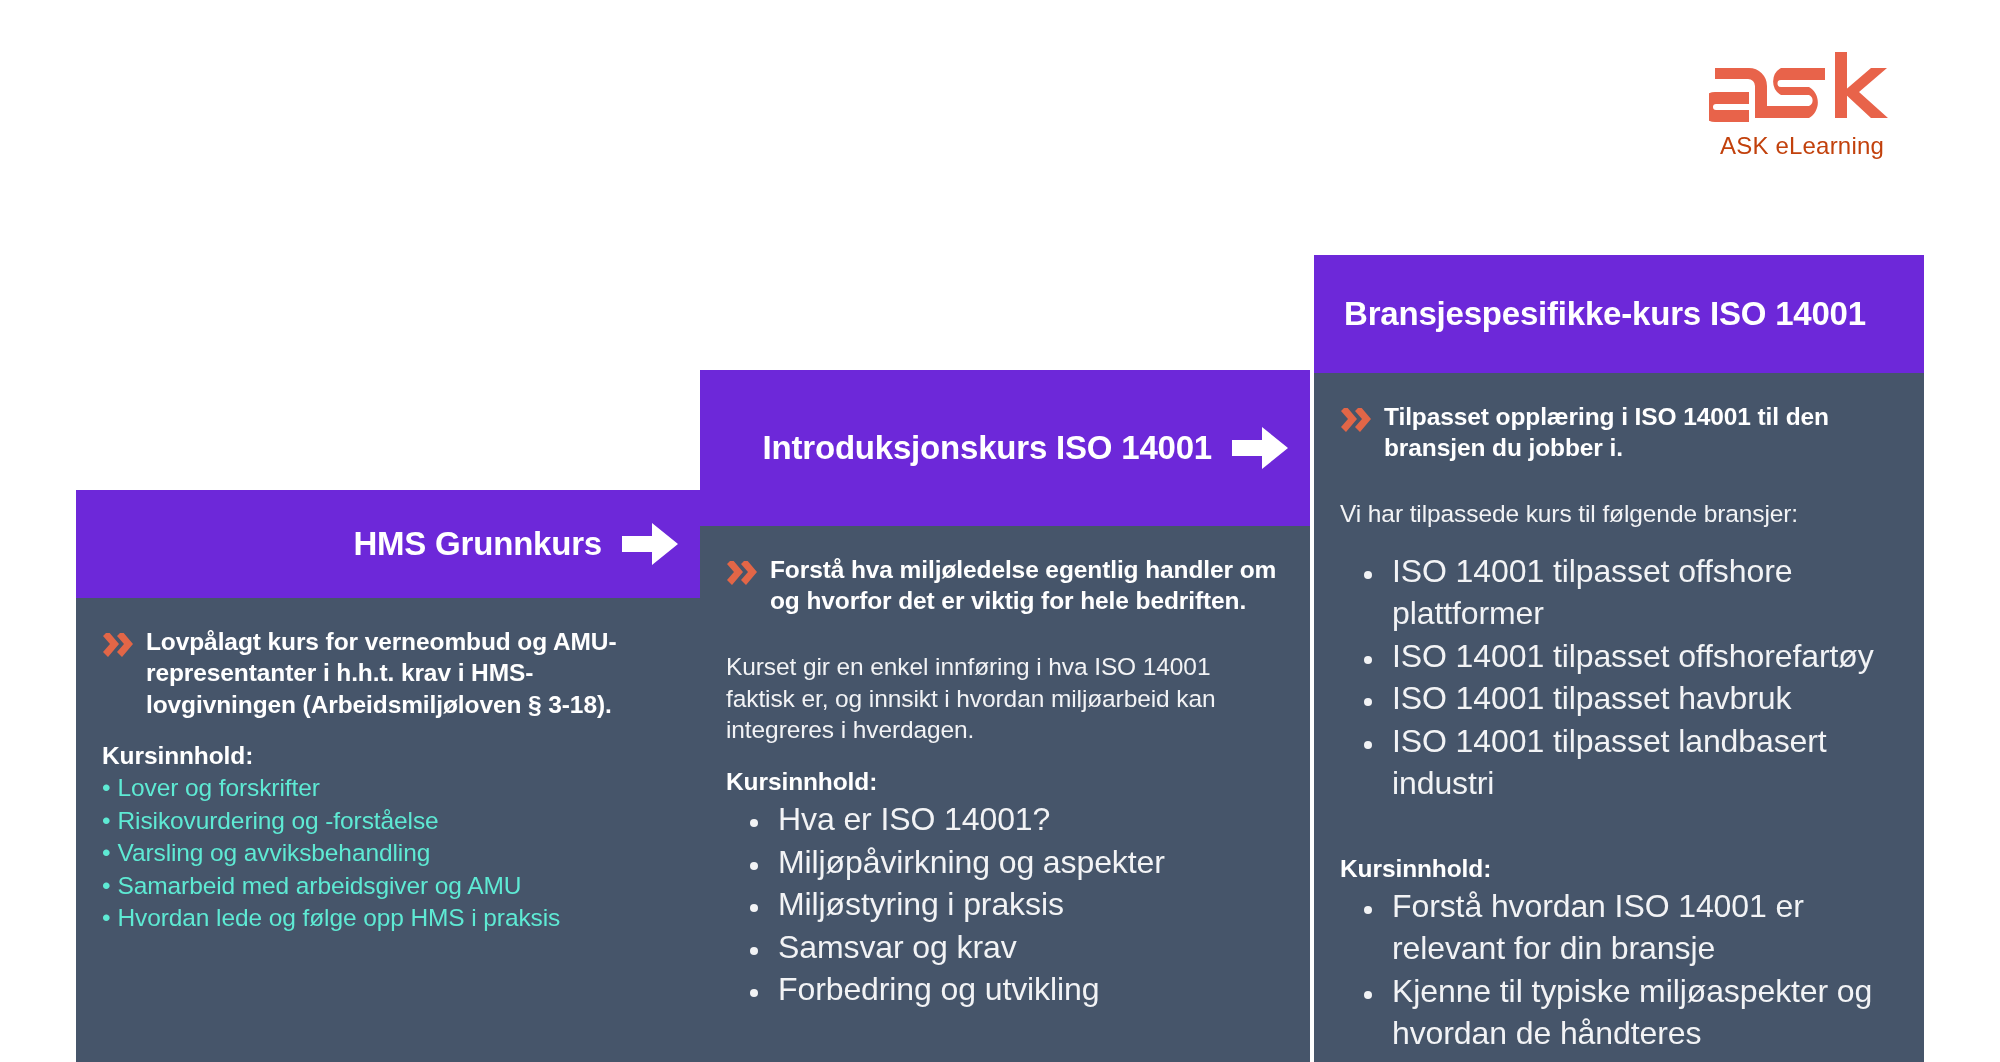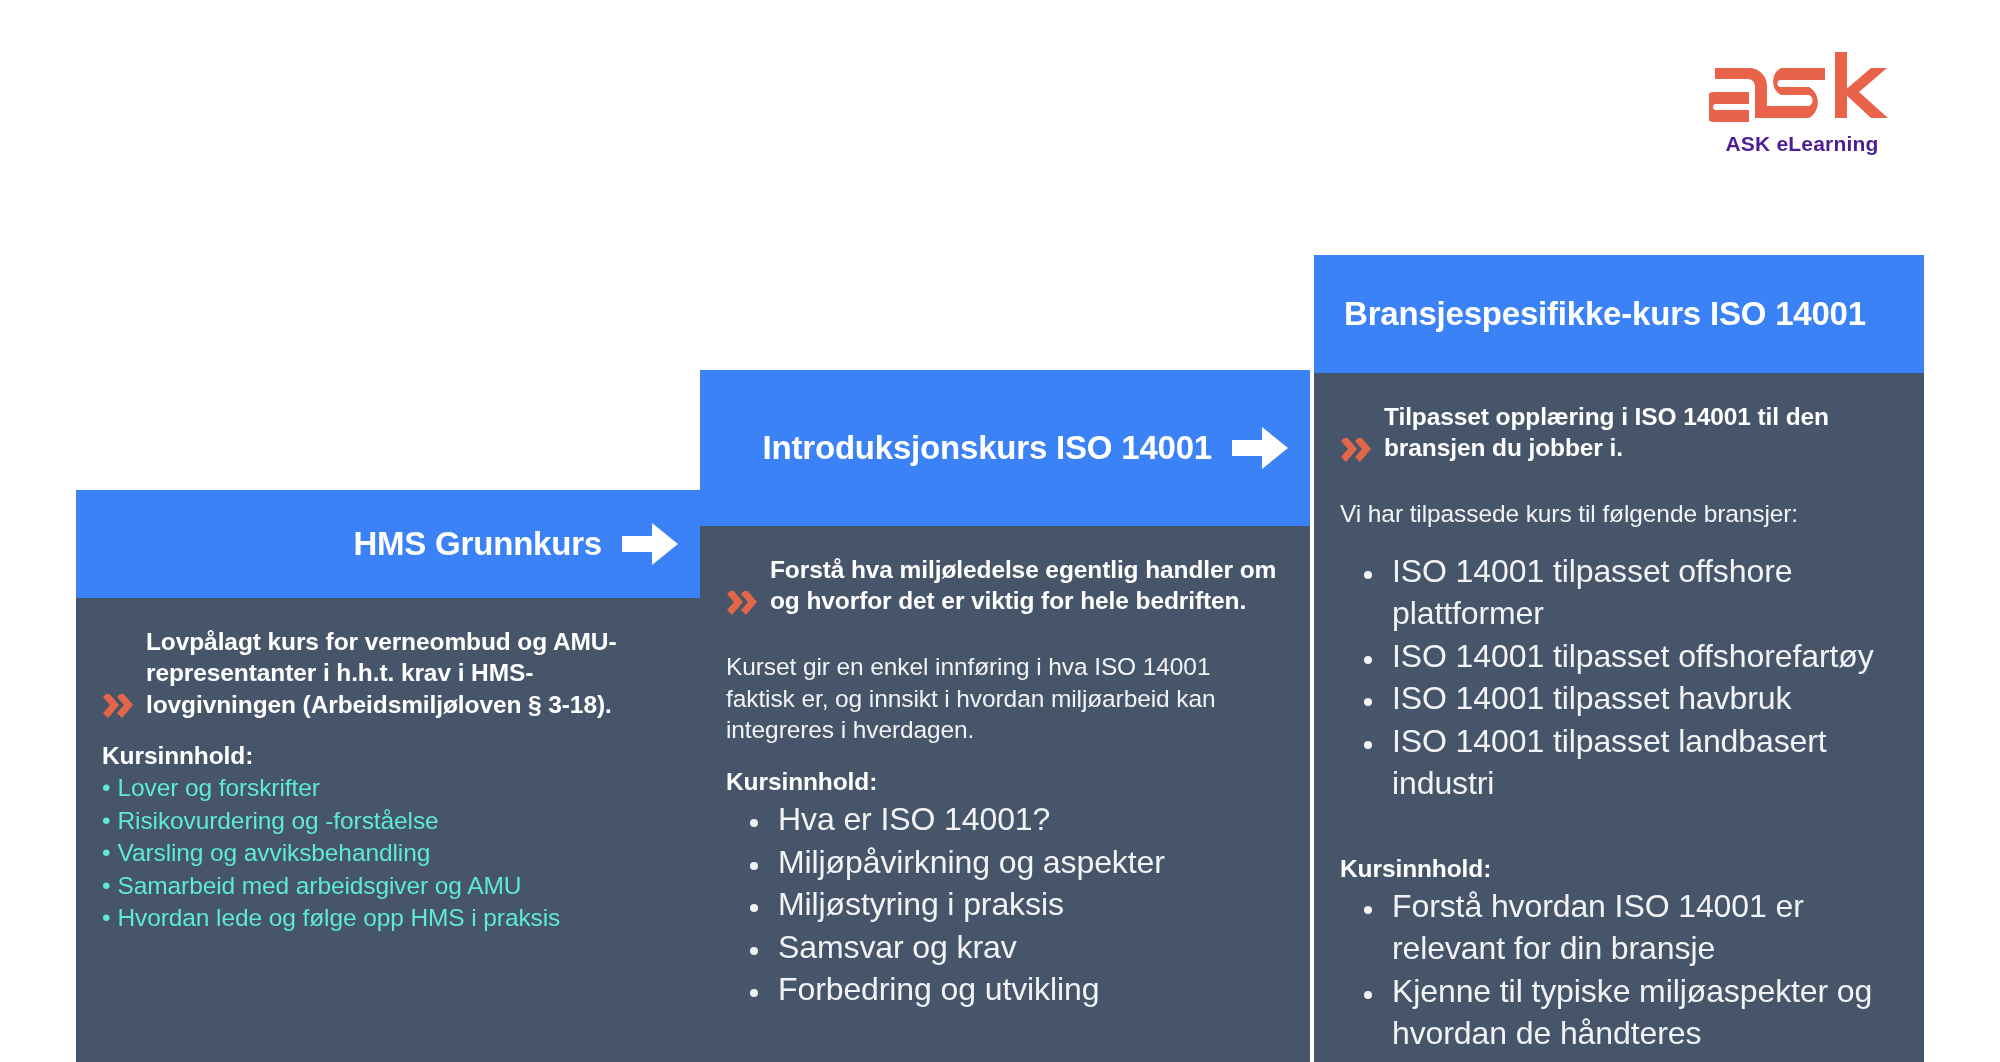--- a/index.html
+++ b/index.html
@@ -25,34 +25,34 @@
   }
   #logo-mark {
     display: block;
     width: 186px;
     height: 72px;
     margin: 0 auto;
   }
   #logo-wordmark {
     display: block;
     margin-top: 8px;
-    font-size: 21px;
-    font-weight: 700;
+    font-size: 24px;
+    font-weight: 400;
     letter-spacing: 0.2px;
-    color: #4c1d95;
+    color: #c2410c;
     white-space: nowrap;
   }
 
   
   .column {
     position: absolute;
     box-sizing: border-box;
   }
   .col-header {
-    background: #3b82f6;
+    background: #6d28d9;
     box-sizing: border-box;
     display: flex;
     align-items: center;
     justify-content: flex-end;
     padding: 0 22px 0 28px;
   }
   .col-header-title {
     color: #ffffff;
     font-weight: bold;
     font-size: 33px;
@@ -70,21 +70,21 @@
   .col-body {
     background: #46556a;
     box-sizing: border-box;
     padding: 28px 30px 20px 26px;
     color: #ffffff;
   }
 
   
   .lead-row {
     display: flex;
-    align-items: flex-end;
+    align-items: flex-start;
   }
   .chevron-icon {
     flex: 0 0 auto;
     width: 34px;
     height: 26px;
     margin-top: 7px;
     margin-right: 10px;
   }
   .lead-text {
     font-weight: bold;

